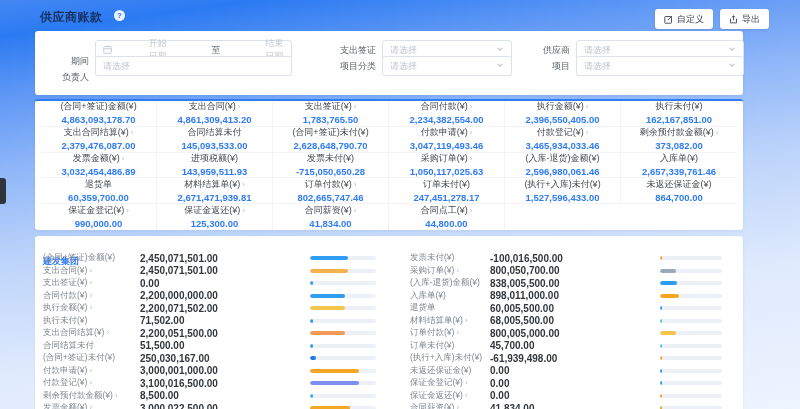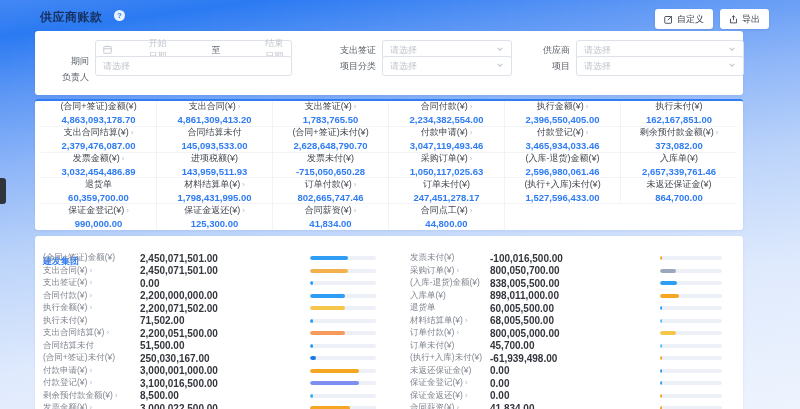--- a/index.html
+++ b/index.html
@@ -230,21 +230,21 @@
         <div class="stat-cell last-col">
           <div class="stat-label">入库单(¥)</div>
           <div class="stat-value">2,657,339,761.46</div>
         </div>
         <div class="stat-cell">
           <div class="stat-label">退货单</div>
           <div class="stat-value">60,359,700.00</div>
         </div>
         <div class="stat-cell">
           <div class="stat-label">材料结算单(¥)<span class="chev">›</span></div>
-          <div class="stat-value">1,798,431,995.00</div>
+          <div class="stat-value">2,671,471,939.81</div>
         </div>
         <div class="stat-cell">
           <div class="stat-label">订单付款(¥)<span class="chev">›</span></div>
           <div class="stat-value">802,665,747.46</div>
         </div>
         <div class="stat-cell">
           <div class="stat-label">订单未付(¥)</div>
           <div class="stat-value">247,451,278.17</div>
         </div>
         <div class="stat-cell">

